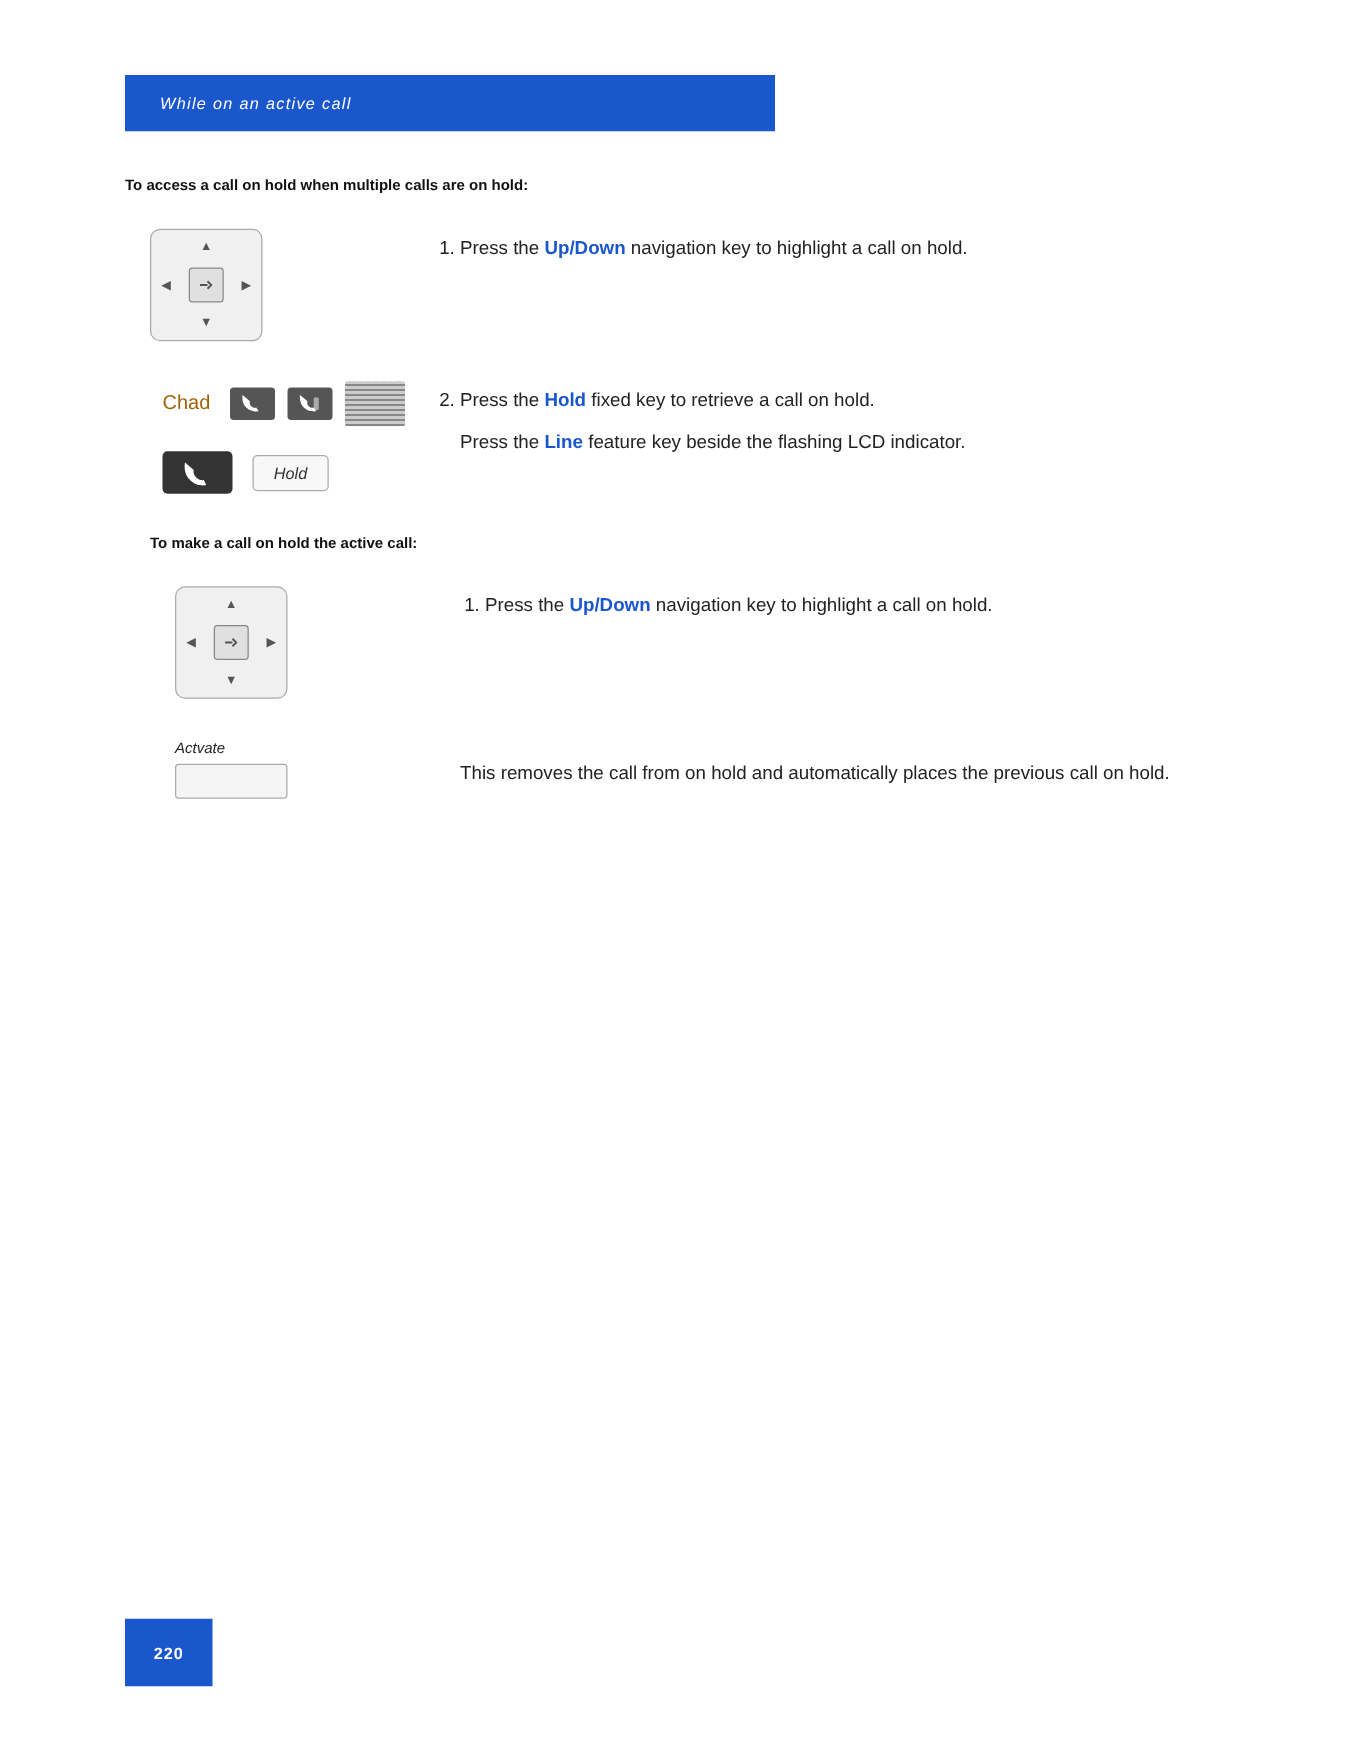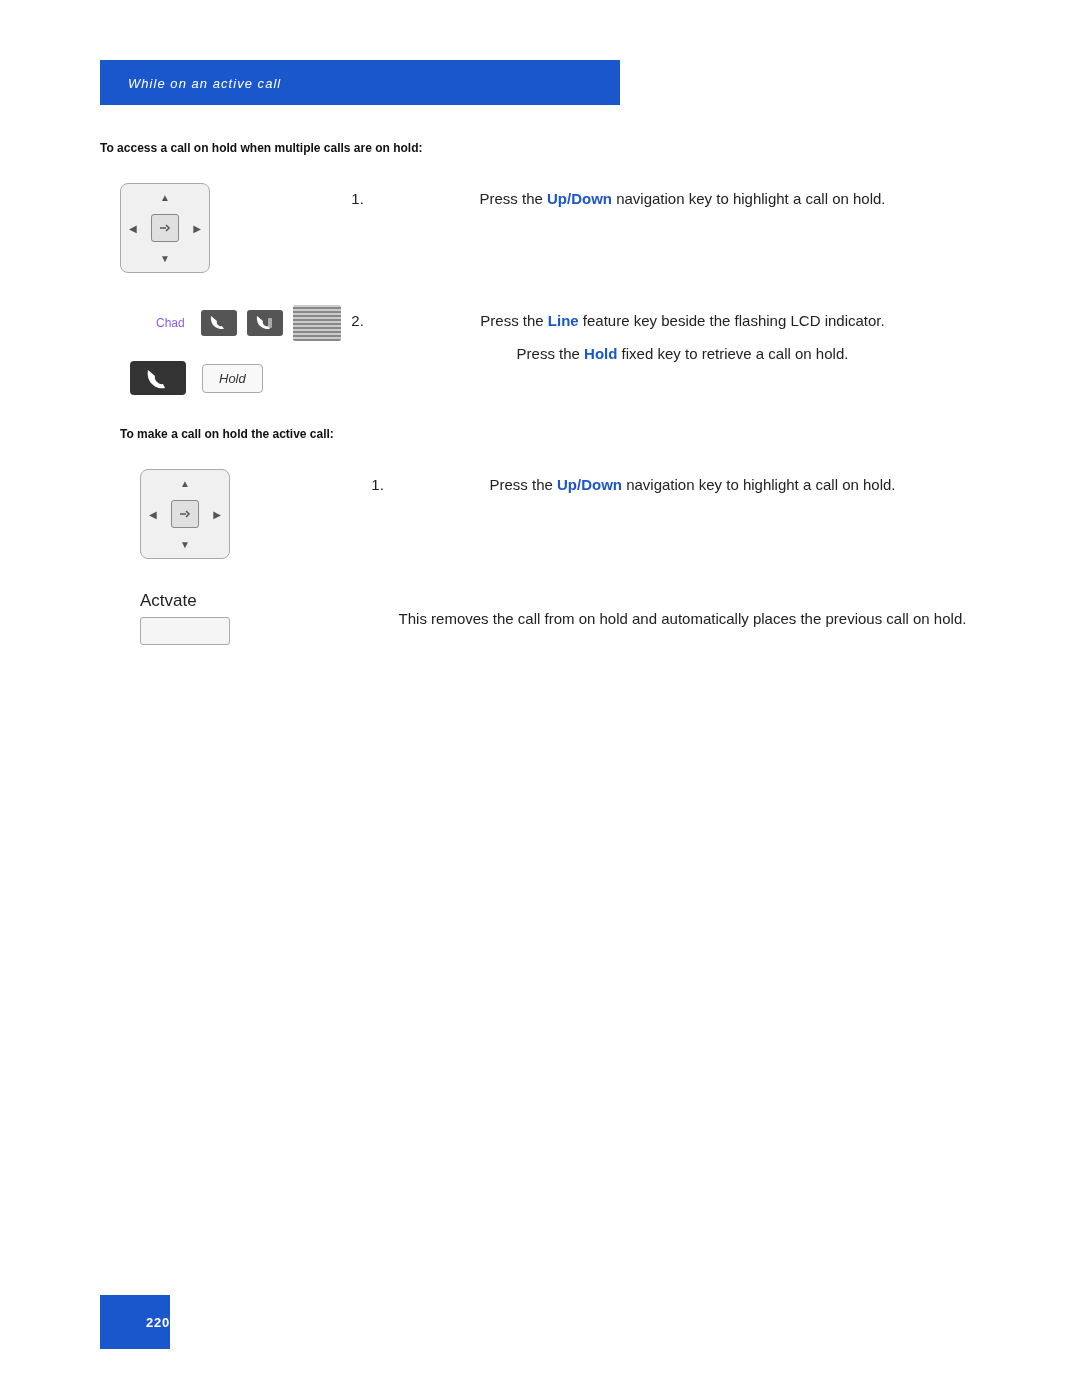--- a/index.html
+++ b/index.html
@@ -54,21 +54,20 @@
       flex-shrink: 0;
       display: flex;
       align-items: center;
       justify-content: flex-start;
       padding-left: 20px;
     }
     .instruction-text {
       flex: 1;
       padding-left: 28px;
       padding-top: 4px;
-      text-align: center;
     }
     .instruction-text p {
       line-height: 1.55;
       margin-bottom: 6px;
     }
 
     
     .nav-key {
       width: 90px;
       height: 90px;
@@ -125,24 +124,23 @@
     }
 
     
     .phone-buttons-row {
       display: flex;
       align-items: center;
       gap: 10px;
       margin-bottom: 10px;
     }
     .phone-label {
-      font-size: 12px;
-      color: #8b5cf6;
+      font-size: 16px;
+      color: #a16207;
       margin-right: 6px;
-      margin-left: 26px;
     }
     .phone-icon {
       width: 36px;
       height: 26px;
       background: #555;
       border-radius: 3px;
       display: flex;
       align-items: center;
       justify-content: center;
     }
@@ -211,21 +209,22 @@
     }
 
     
     .activate-key-container {
       display: flex;
       flex-direction: column;
       align-items: flex-start;
       gap: 6px;
     }
     .activate-label {
-      font-size: 17px;
+      font-size: 12px;
+      font-style: italic;
       color: #222;
     }
     .activate-button {
       width: 90px;
       height: 28px;
       border: 1.5px solid #aaa;
       border-radius: 3px;
       background: #f5f5f5;
     }
 
@@ -235,21 +234,21 @@
       bottom: 48px;
       left: 100px;
       background: #1a56cc;
       color: #fff;
       font-size: 13px;
       font-weight: bold;
       width: 70px;
       height: 54px;
       display: flex;
       align-items: center;
-      justify-content: flex-end;
+      justify-content: center;
       letter-spacing: 0.06em;
     }
 
     ol {
       list-style: decimal;
       padding-left: 20px;
     }
     ol li {
       margin-bottom: 8px;
       line-height: 1.55;
@@ -323,24 +322,24 @@
             </svg>
           </div>
           <div class="hold-button">Hold</div>
         </div>
       </div>
     </div>
     <div class="instruction-text">
       <ol start="2">
         <li>
           <div class="sub-instruction">
+            <p><span>Press the  </span><span class="highlight-blue">Hold</span><span> fixed key to retrieve a call on hold.</span></p>
+          </div>
+          <div class="sub-instruction">
             <p><span>Press the  </span><span class="highlight-blue">Line</span><span> feature key beside the flashing LCD indicator.</span></p>
-          </div>
-          <div class="sub-instruction">
-            <p><span>Press the  </span><span class="highlight-blue">Hold</span><span> fixed key to retrieve a call on hold.</span></p>
           </div>
         </li>
       </ol>
     </div>
   </div>
 
   
   <div class="section2">
     <p class="section-heading">To make a call on hold the active call:</p>
 

